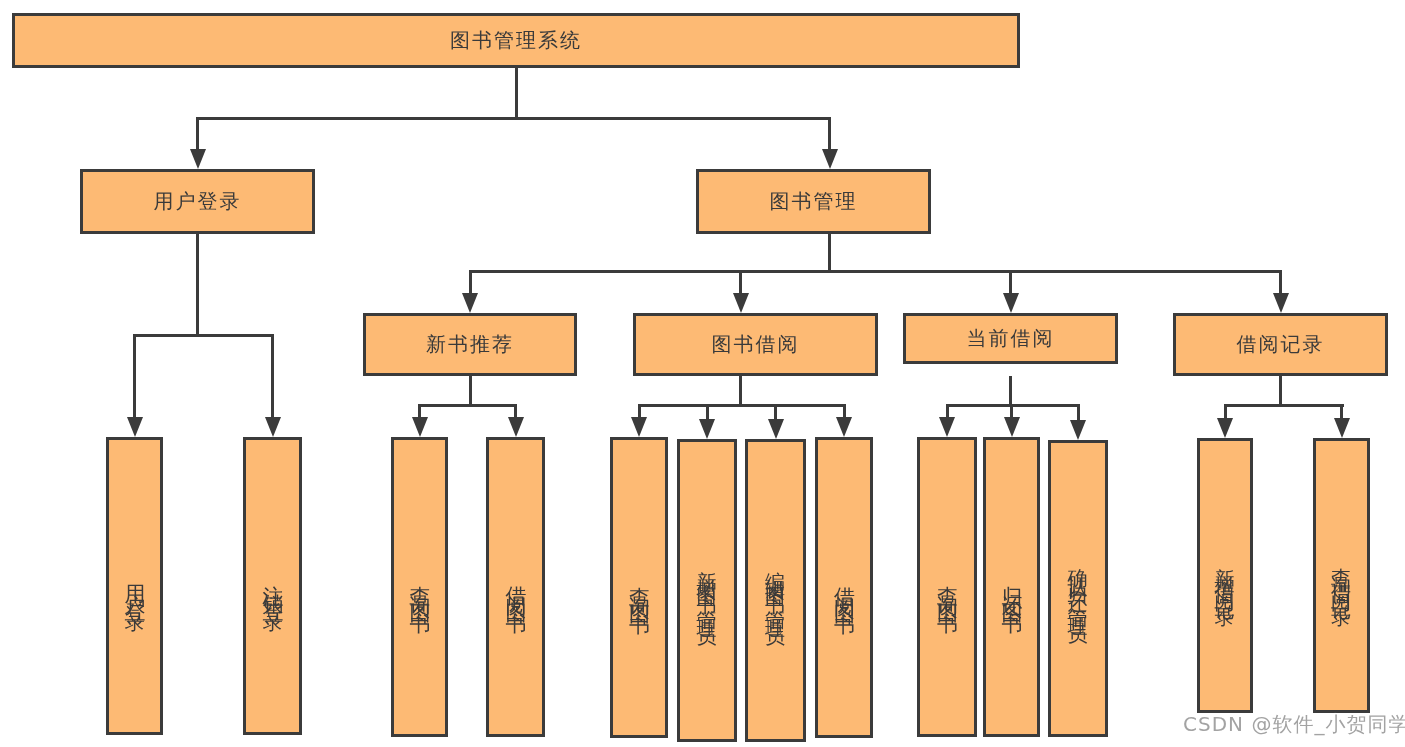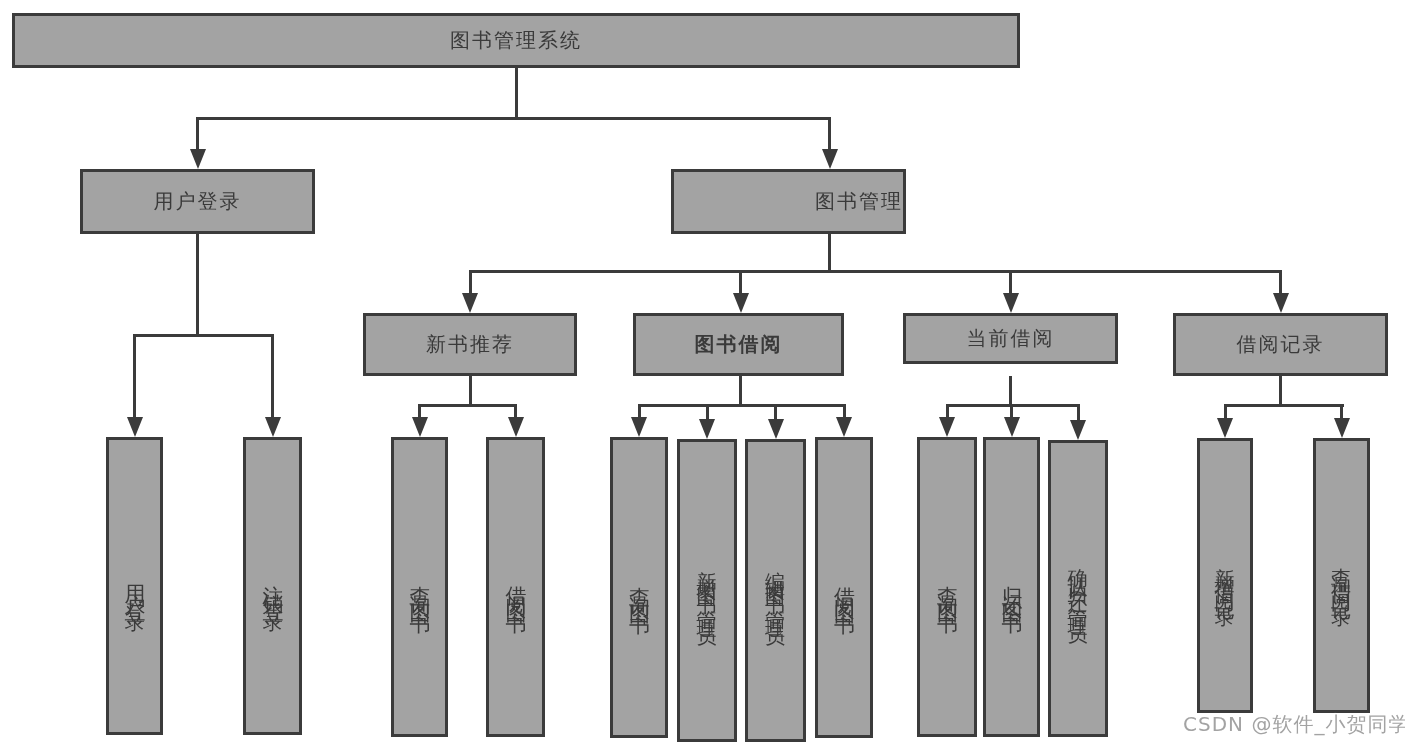--- a/index.html
+++ b/index.html
@@ -13,21 +13,21 @@
   body{font-family:"DejaVu Sans","Liberation Sans",sans-serif;}
   .canvas{
     position:relative;
     width:1405px;height:747px;
     background:var(--bg);
     overflow:hidden;
   }
   .box{
     position:absolute;
     border:3px solid var(--line);
-    background:#a3a3a3;
+    background:#fdba74;
     display:flex;align-items:center;justify-content:center;
     color:var(--text);
   }
   .hnode{font-size:20px;letter-spacing:2px;}
   .leaf span{
     writing-mode:vertical-rl;
     text-orientation:mixed;
     font-size:21px;
     letter-spacing:9px;
     color:var(--text);
@@ -64,21 +64,21 @@
   <div class="vline" style="left:515px;top:68px;height:52px;"></div>
   <div class="hline" style="left:196px;top:117px;width:635px;"></div>
   <div class="vline" style="left:196px;top:117px;height:33px;"></div>
   <div class="arrow" style="left:190px;top:149px;"></div>
   <div class="vline" style="left:828px;top:117px;height:33px;"></div>
   <div class="arrow" style="left:822px;top:149px;"></div>
 
   <div class="box hnode" style="left:80px;top:169px;width:235px;height:65px;">
     <span>用户登录</span>
   </div>
-  <div class="box hnode" style="left:671px;top:169px;width:235px;height:65px;justify-content:flex-end;">
+  <div class="box hnode" style="left:696px;top:169px;width:235px;height:65px;">
     <span>图书管理</span>
   </div>
 
   <div class="vline" style="left:196px;top:234px;height:103px;"></div>
   <div class="hline" style="left:133px;top:334px;width:141px;"></div>
   <div class="vline" style="left:133px;top:334px;height:84px;"></div>
   <div class="arrow" style="left:127px;top:417px;"></div>
   <div class="vline" style="left:271px;top:334px;height:84px;"></div>
   <div class="arrow" style="left:265px;top:417px;"></div>
 
@@ -89,21 +89,21 @@
   <div class="vline" style="left:739px;top:270px;height:24px;"></div>
   <div class="arrow" style="left:733px;top:293px;"></div>
   <div class="vline" style="left:1009px;top:270px;height:24px;"></div>
   <div class="arrow" style="left:1003px;top:293px;"></div>
   <div class="vline" style="left:1279px;top:270px;height:24px;"></div>
   <div class="arrow" style="left:1273px;top:293px;"></div>
 
   <div class="box hnode" style="left:363px;top:313px;width:214px;height:63px;">
     <span>新书推荐</span>
   </div>
-  <div class="box hnode" style="left:633px;top:313px;width:211px;height:63px;font-weight:bold;">
+  <div class="box hnode" style="left:633px;top:313px;width:245px;height:63px;">
     <span>图书借阅</span>
   </div>
   <div class="box hnode" style="left:903px;top:313px;width:215px;height:51px;">
     <span>当前借阅</span>
   </div>
   <div class="box hnode" style="left:1173px;top:313px;width:215px;height:63px;">
     <span>借阅记录</span>
   </div>
 
   <div class="vline" style="left:469px;top:376px;height:31px;"></div>

